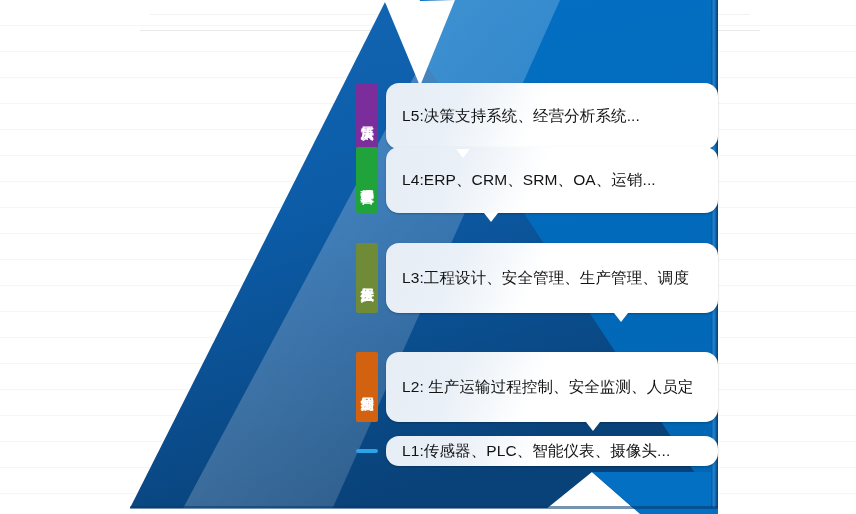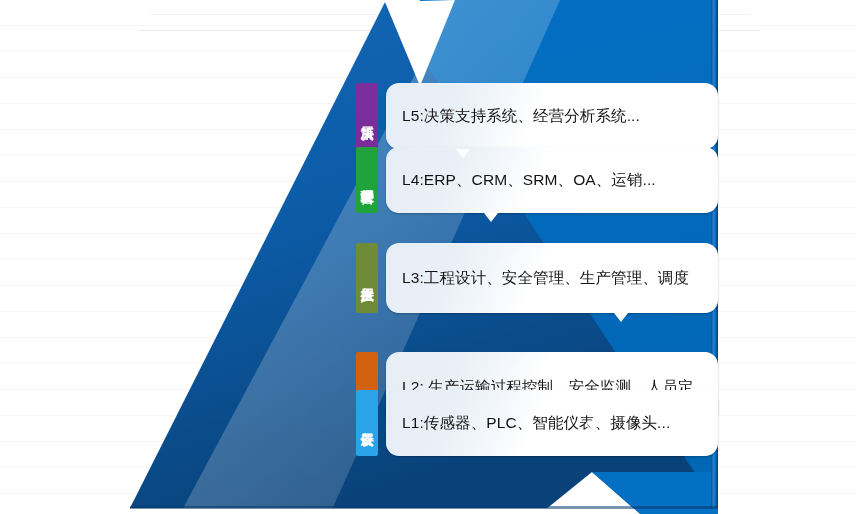--- a/index.html
+++ b/index.html
@@ -92,21 +92,21 @@
     border-right:7px solid transparent;
     border-top:9px solid #ffffff;
     z-index:6;
   }
 
   
   #row-l5{top:83px;height:66px;}
   #row-l4{top:147px;height:66px;}
   #row-l3{top:243px;height:70px;}
   #row-l2{top:327px;height:70px;margin-top:25px;}
-  #row-l1{top:390px;height:66px;}
+  #row-l1{top:418px;height:66px;align-items:center;}
 </style>
 </head>
 <body>
 
 <div id="stage">
 
   <div id="bg-lines"></div>
   <div id="bg-top-line"></div>
   <div id="bg-top-line2"></div>
 

